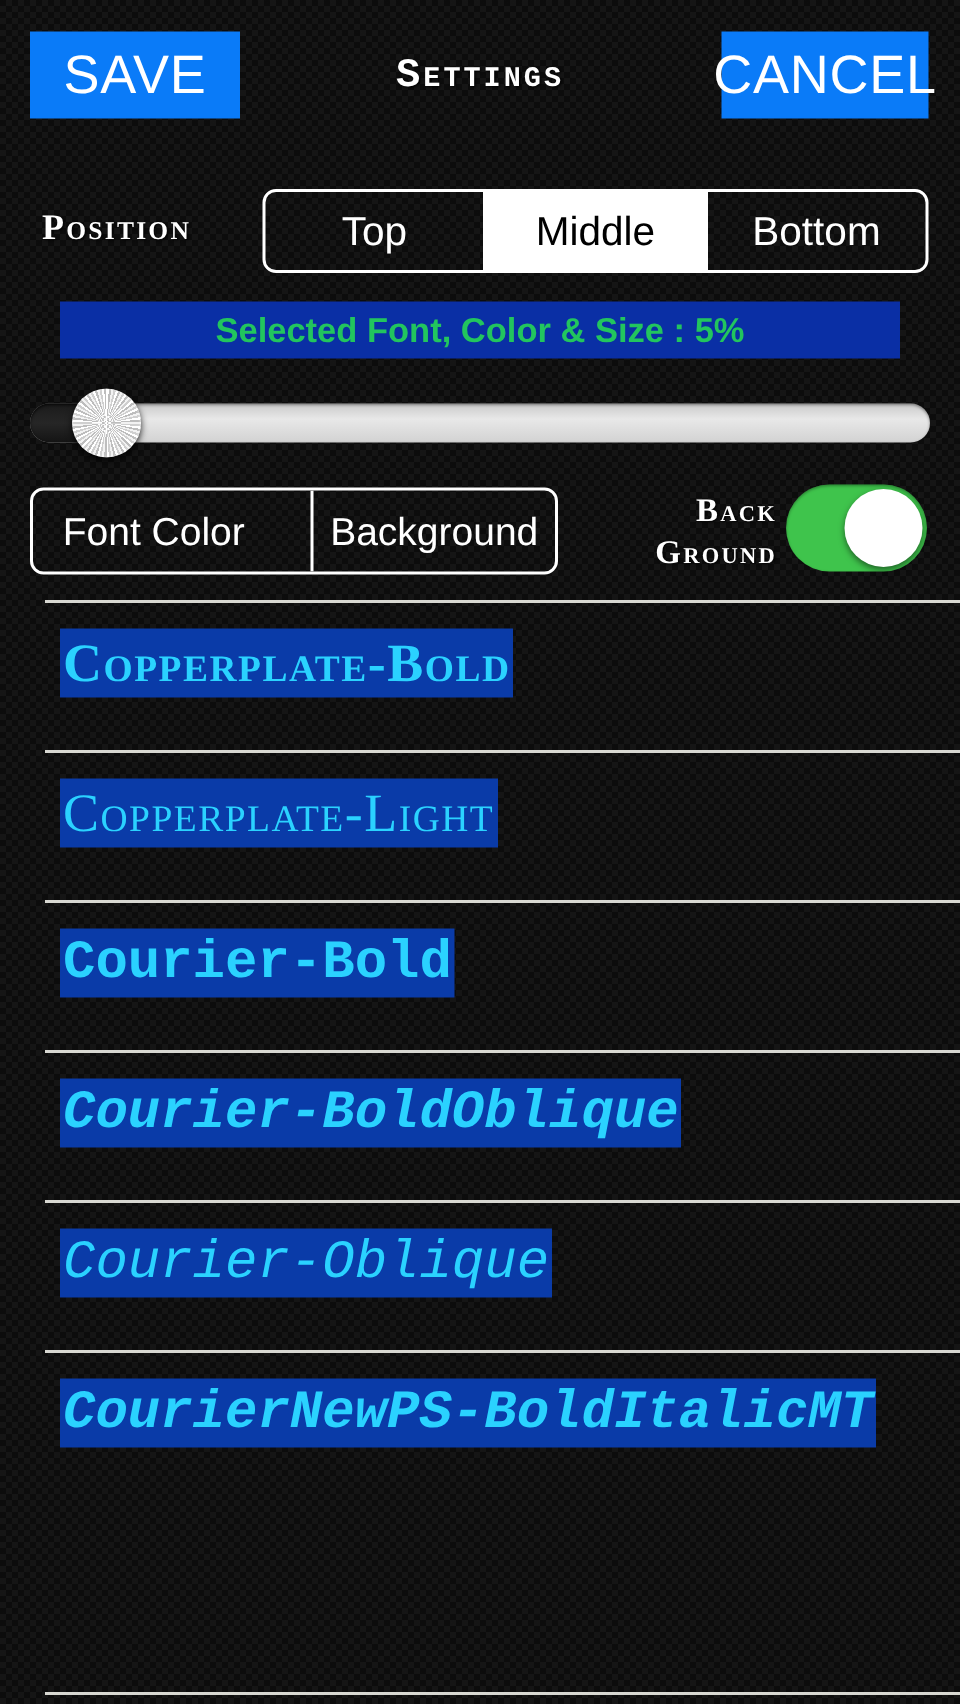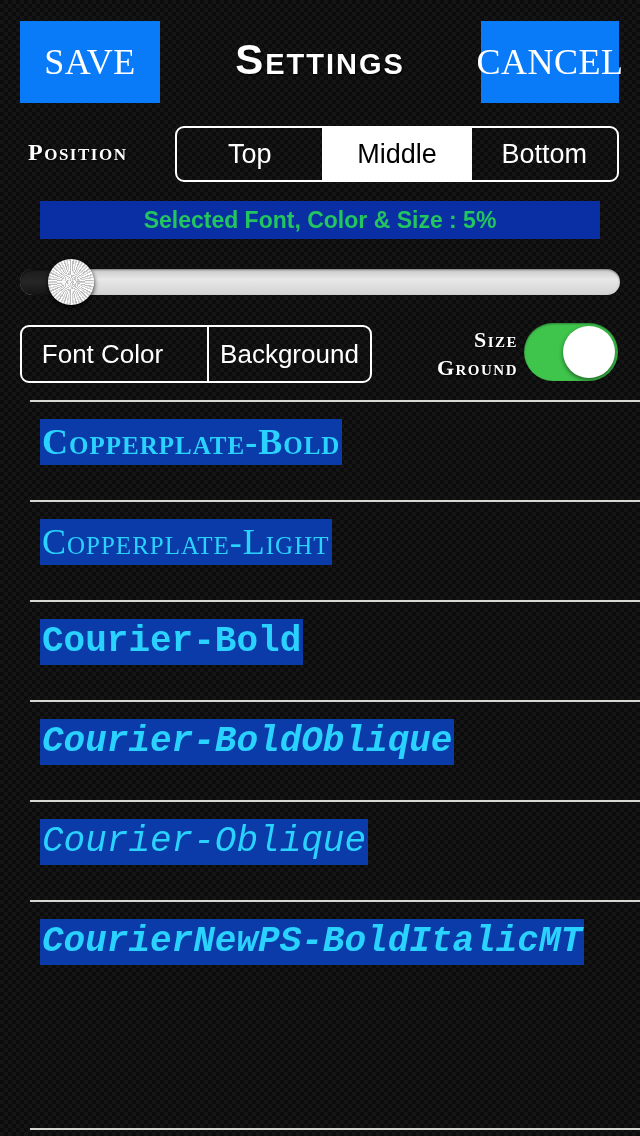--- a/index.html
+++ b/index.html
@@ -25,44 +25,44 @@
 
   
   .header {
     position: absolute;
     left: 0; top: 0;
     width: 640px; height: 118px;
   }
   .hdr-btn {
     position: absolute;
     top: 21px;
-    height: 82px;
+    height: 58px;
     background: #0a7bf8;
     color: #ffffff;
     border: 0;
     display: flex;
     align-items: center;
     justify-content: center;
     font-size: 36px;
     letter-spacing: 0.5px;
-    font-family: Liberation Serif, serif;
+    font-family: Liberation Sans, sans-serif;
     padding: 0;
   }
   #save-button { left: 20px; width: 140px; }
   #cancel-button { left: 481px; width: 138px; }
 
   .hdr-title {
     position: absolute;
     left: 0; top: 36px;
     width: 640px;
     text-align: center;
     color: #ffffff;
-    font-family: Liberation Sans, sans-serif;
+    font-family: Liberation Mono, monospace;
     font-weight: bold;
-    font-size: 42px;
+    font-size: 27px;
     font-variant: small-caps;
     letter-spacing: 2px;
     text-shadow: 1px 1px 2px rgba(0,0,0,0.9);
   }
 
   
   .position-label {
     position: absolute;
     left: 28px; top: 139px;
     color: #ffffff;
@@ -264,21 +264,21 @@
     <div class="slider-fill" style="width: 50.7px;"></div>
     <div class="slider-thumb" style="left: 27.7px;"></div>
   </div>
 
   <div class="segmented" id="colormode-segmented">
     <button class="seg">Font Color</button>
     <button class="seg">Background</button>
   </div>
 
   <div class="toggle-label">
-    <div>Size</div>
+    <div>Back</div>
     <div>Ground</div>
   </div>
   <div id="background-toggle">
     <div class="knob"></div>
   </div>
 
   <div id="font-list">
       <div class="font-row">
         <div class="row-sep"></div>
         <div class="font-name f-copperplate bold">Copperplate-Bold</div>

